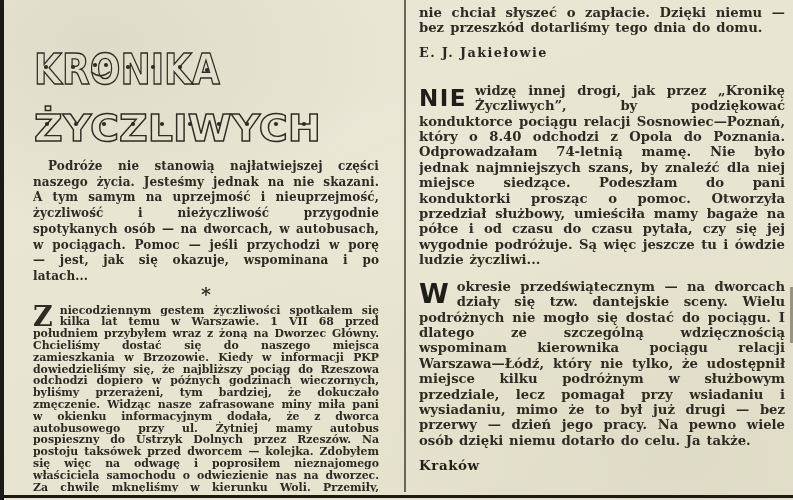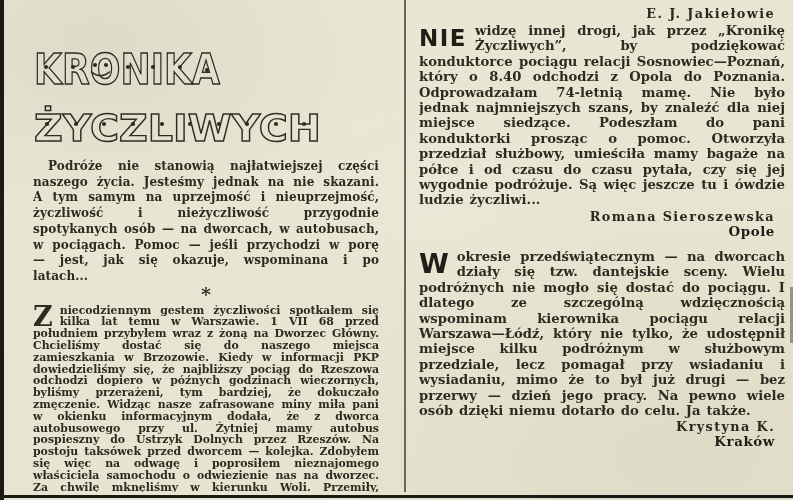--- a/index.html
+++ b/index.html
@@ -45,25 +45,25 @@
   }
   .dropcap{
     float:left;font-size:27px;line-height:22px;
     font-weight:bold;margin:1px 7px 0 0;
   }
 
   .cont{
     font-size:13.2px;line-height:15.4px;
     font-weight:bold;text-align:justify;word-spacing:1.5px;
   }
-  .sig{text-align:right;padding-right:10px;margin-top:2px;}
+  .sig{padding-right:10px;margin-top:10px;}
   .sig-name{display:block;font-size:12.8px;line-height:14px;font-weight:bold;letter-spacing:1.4px;color:#2a2820;}
   .sig-city{display:block;font-size:13.4px;line-height:14px;font-weight:bold;letter-spacing:.6px;color:#201e18;}
   .story-r{
-    margin-top:2px;
+    margin-top:23px;
     font-size:13.2px;line-height:15.4px;
     font-weight:bold;text-align:justify;word-spacing:1.2px;
   }
   .story-r.second{margin-top:11px;}
   .lead{
     float:left;font-family:"DejaVu Sans", sans-serif;
     font-weight:bold;font-size:23px;line-height:28px;
     letter-spacing:1.5px;margin:1px 8px 0 0;color:#1f1d17;
   }
   .lead.w{font-size:27px;line-height:27px;letter-spacing:0;}
@@ -113,33 +113,29 @@
 
     <p class="intro">Podróże nie stanowią najłatwiejszej części naszego życia. Jesteśmy jednak na nie skazani. A tym samym na uprzejmość i nieuprzejmość, życzliwość i nieżyczliwość przygodnie spotykanych osób — na dworcach, w autobusach, w pociągach. Pomoc — jeśli przychodzi w porę — jest, jak się okazuje, wspominana i po latach...</p>
 
     <div class="star-sep">*</div>
 
     <p class="story1"><span class="dropcap">Z</span><span>niecodziennym gestem życzliwości spotkałem się kilka lat temu w Warszawie. 1 VII 68 przed południem przybyłem wraz z żoną na Dworzec Główny. Chcieliśmy dostać się do naszego miejsca zamieszkania w Brzozowie. Kiedy w informacji PKP dowiedzieliśmy się, że najbliższy pociąg do Rzeszowa odchodzi dopiero w późnych godzinach wieczornych, byliśmy przerażeni, tym bardziej, że dokuczało zmęczenie. Widząc nasze zafrasowane miny miła pani w okienku informacyjnym dodała, że z dworca autobusowego przy ul. Żytniej mamy autobus pospieszny do Ustrzyk Dolnych przez Rzeszów. Na postoju taksówek przed dworcem — kolejka. Zdobyłem się więc na odwagę i poprosiłem nieznajomego właściciela samochodu o odwiezienie nas na dworzec. Za chwilę mknęliśmy w kierunku Woli. Przemiły, kulturalny pan w średnim wieku nawet</span></p>
   </div>
 
   <div class="col-right">
 
+    <p class="cont">nie chciał słyszeć o zapłacie. Dzięki niemu — bez przeszkód dotarliśmy tego dnia do domu.</p>
 
     <div class="sig">
       <span class="sig-name">E. J. Jakiełowie</span>
     </div>
 
     <p class="story-r"><span class="lead">NIE</span><span>widzę innej drogi, jak przez „Kronikę Życzliwych”, by podziękować konduktorce pociągu relacji Sosnowiec—Poznań, który o 8.40 odchodzi z Opola do Poznania. Odprowadzałam 74-letnią mamę. Nie było jednak najmniejszych szans, by znaleźć dla niej miejsce siedzące. Podeszłam do pani konduktorki prosząc o pomoc. Otworzyła przedział służbowy, umieściła mamy bagaże na półce i od czasu do czasu pytała, czy się jej wygodnie podróżuje. Są więc jeszcze tu i ówdzie ludzie życzliwi...</span></p>
 
-    <div class="sig">
-      <span class="sig-name">Romana Sieroszewska</span>
-      <span class="sig-city">Opole</span>
-    </div>
 
     <p class="story-r second"><span class="lead w">W</span><span>okresie przedświątecznym — na dworcach działy się tzw. dantejskie sceny. Wielu podróżnych nie mogło się dostać do pociągu. I dlatego ze szczególną wdzięcznością wspominam kierownika pociągu relacji Warszawa—Łódź, który nie tylko, że udostępnił miejsce kilku podróżnym w służbowym przedziale, lecz pomagał przy wsiadaniu i wysiadaniu, mimo że to był już drugi — bez przerwy — dzień jego pracy. Na pewno wiele osób dzięki niemu dotarło do celu. Ja także.</span></p>
 
     <div class="sig">
-      <span class="sig-name">Krystyna K.</span>
       <span class="sig-city">Kraków</span>
     </div>
   </div>
 
 </div>
 
 </body></html>

